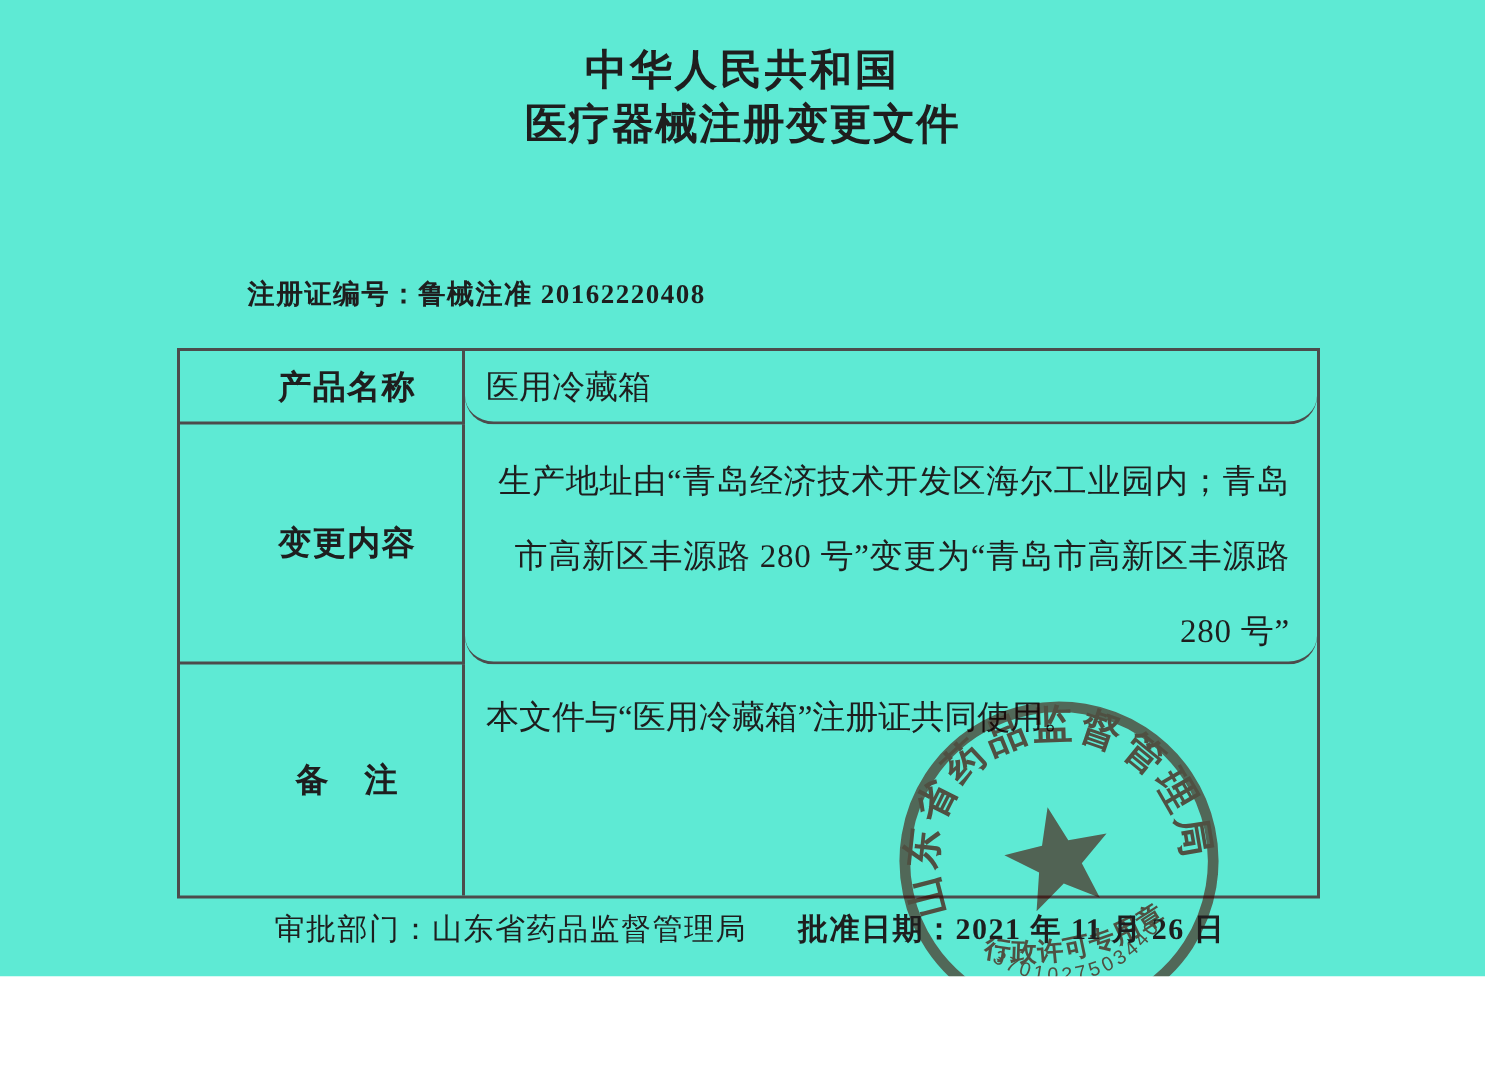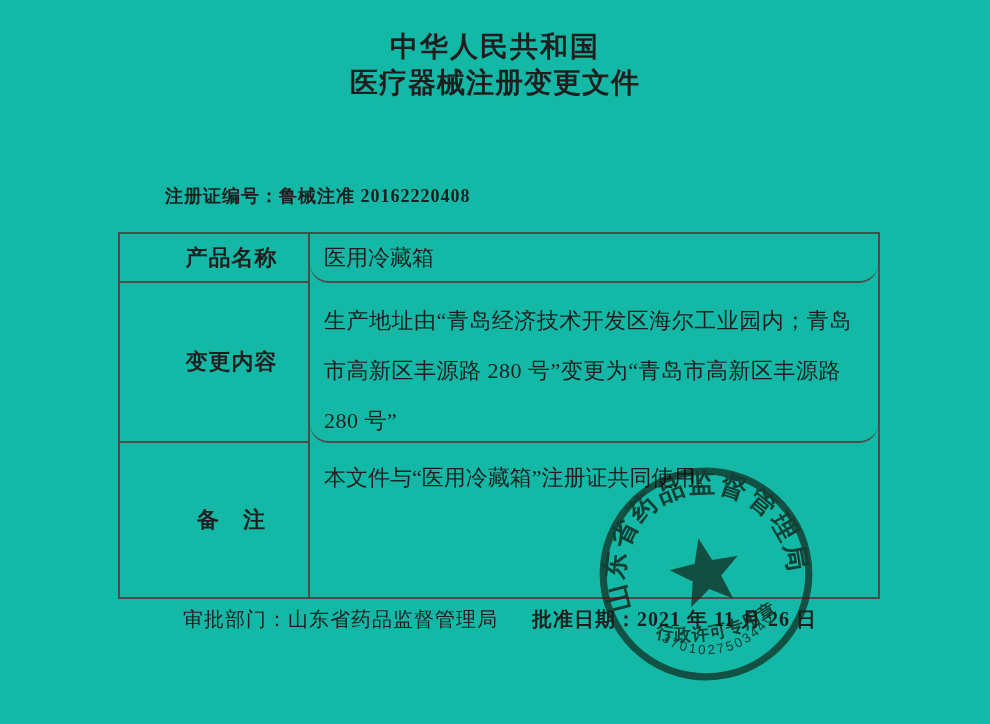--- a/index.html
+++ b/index.html
@@ -1,17 +1,17 @@
 <!DOCTYPE html>
 <html><head>
 <meta charset="utf-8">
 <style>
   html,body{margin:0;padding:0;background:#ffffff;}
   .page{
-    position:relative;width:990px;height:724px;background:#14b8a6;
+    position:relative;width:990px;height:651px;background:#5eead4;
     font-family:"Liberation Serif","DejaVu Serif",serif;color:#1e1e1e;
     overflow:hidden;
   }
   .title-line1{
     position:absolute;top:28px;left:0;width:100%;text-align:center;
     font-size:28px;font-weight:700;letter-spacing:2px;
   }
   .title-line2{
     position:absolute;top:64px;left:0;width:100%;text-align:center;
     font-size:28px;font-weight:700;letter-spacing:1px;
@@ -29,21 +29,21 @@
   .cell{box-sizing:border-box;padding-left:35px;}
   .cell.col1{border-right:2px solid #4c4c4c;}
   .cell.rowline{border-bottom:2px solid #4c4c4c;}
   .label-cell{
     display:flex;align-items:center;justify-content:center;
     font-size:22px;font-weight:600;white-space:pre;letter-spacing:1px;
   }
   .value-cell{font-size:22px;font-weight:500;border-radius:19px;}
   .value-single{display:flex;align-items:center;padding-left:14px;}
   .value-multi{padding:13px 18px 0 14px;}
-  .value-multi .line{line-height:50px;letter-spacing:0.5px;}
+  .value-multi .line{line-height:50px;letter-spacing:0.5px;text-align:right;}
   .value-top{padding:18px 18px 0 14px;line-height:34px;}
   .footer-dept{
     position:absolute;left:183px;top:606px;font-size:20px;font-weight:400;
     letter-spacing:1px;z-index:6;
   }
   .footer-sealnote{
     position:absolute;left:139px;top:648px;font-size:19px;font-weight:600;
     letter-spacing:2px;z-index:6;
   }
   .footer-date{

